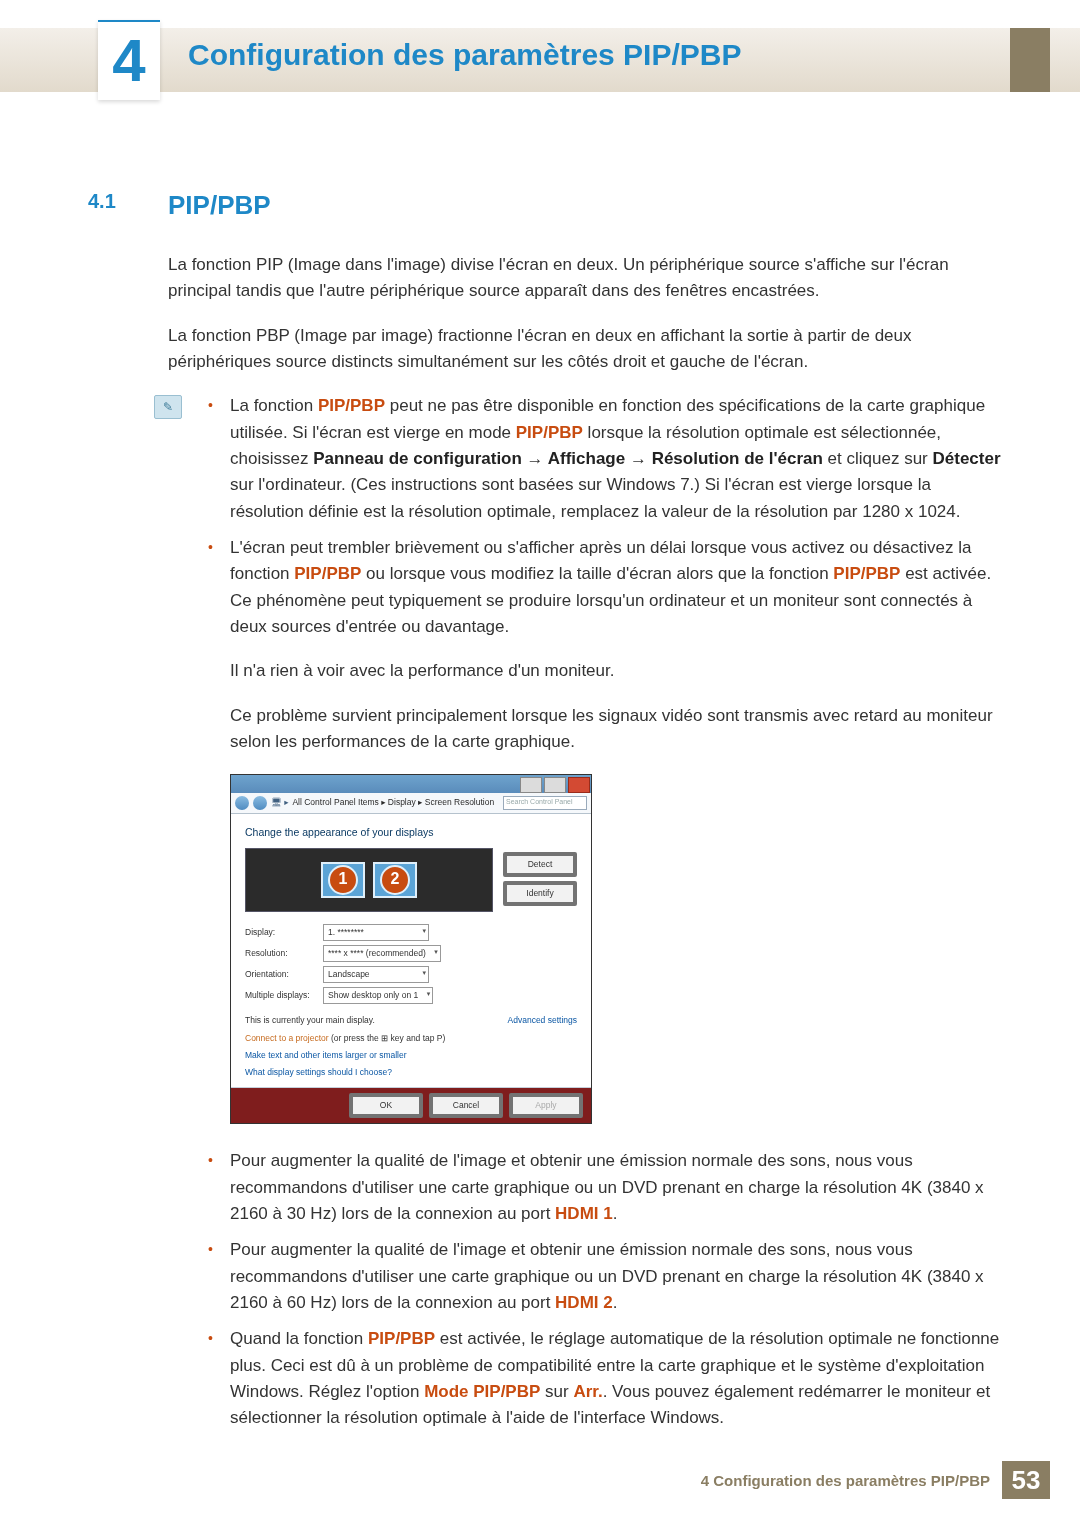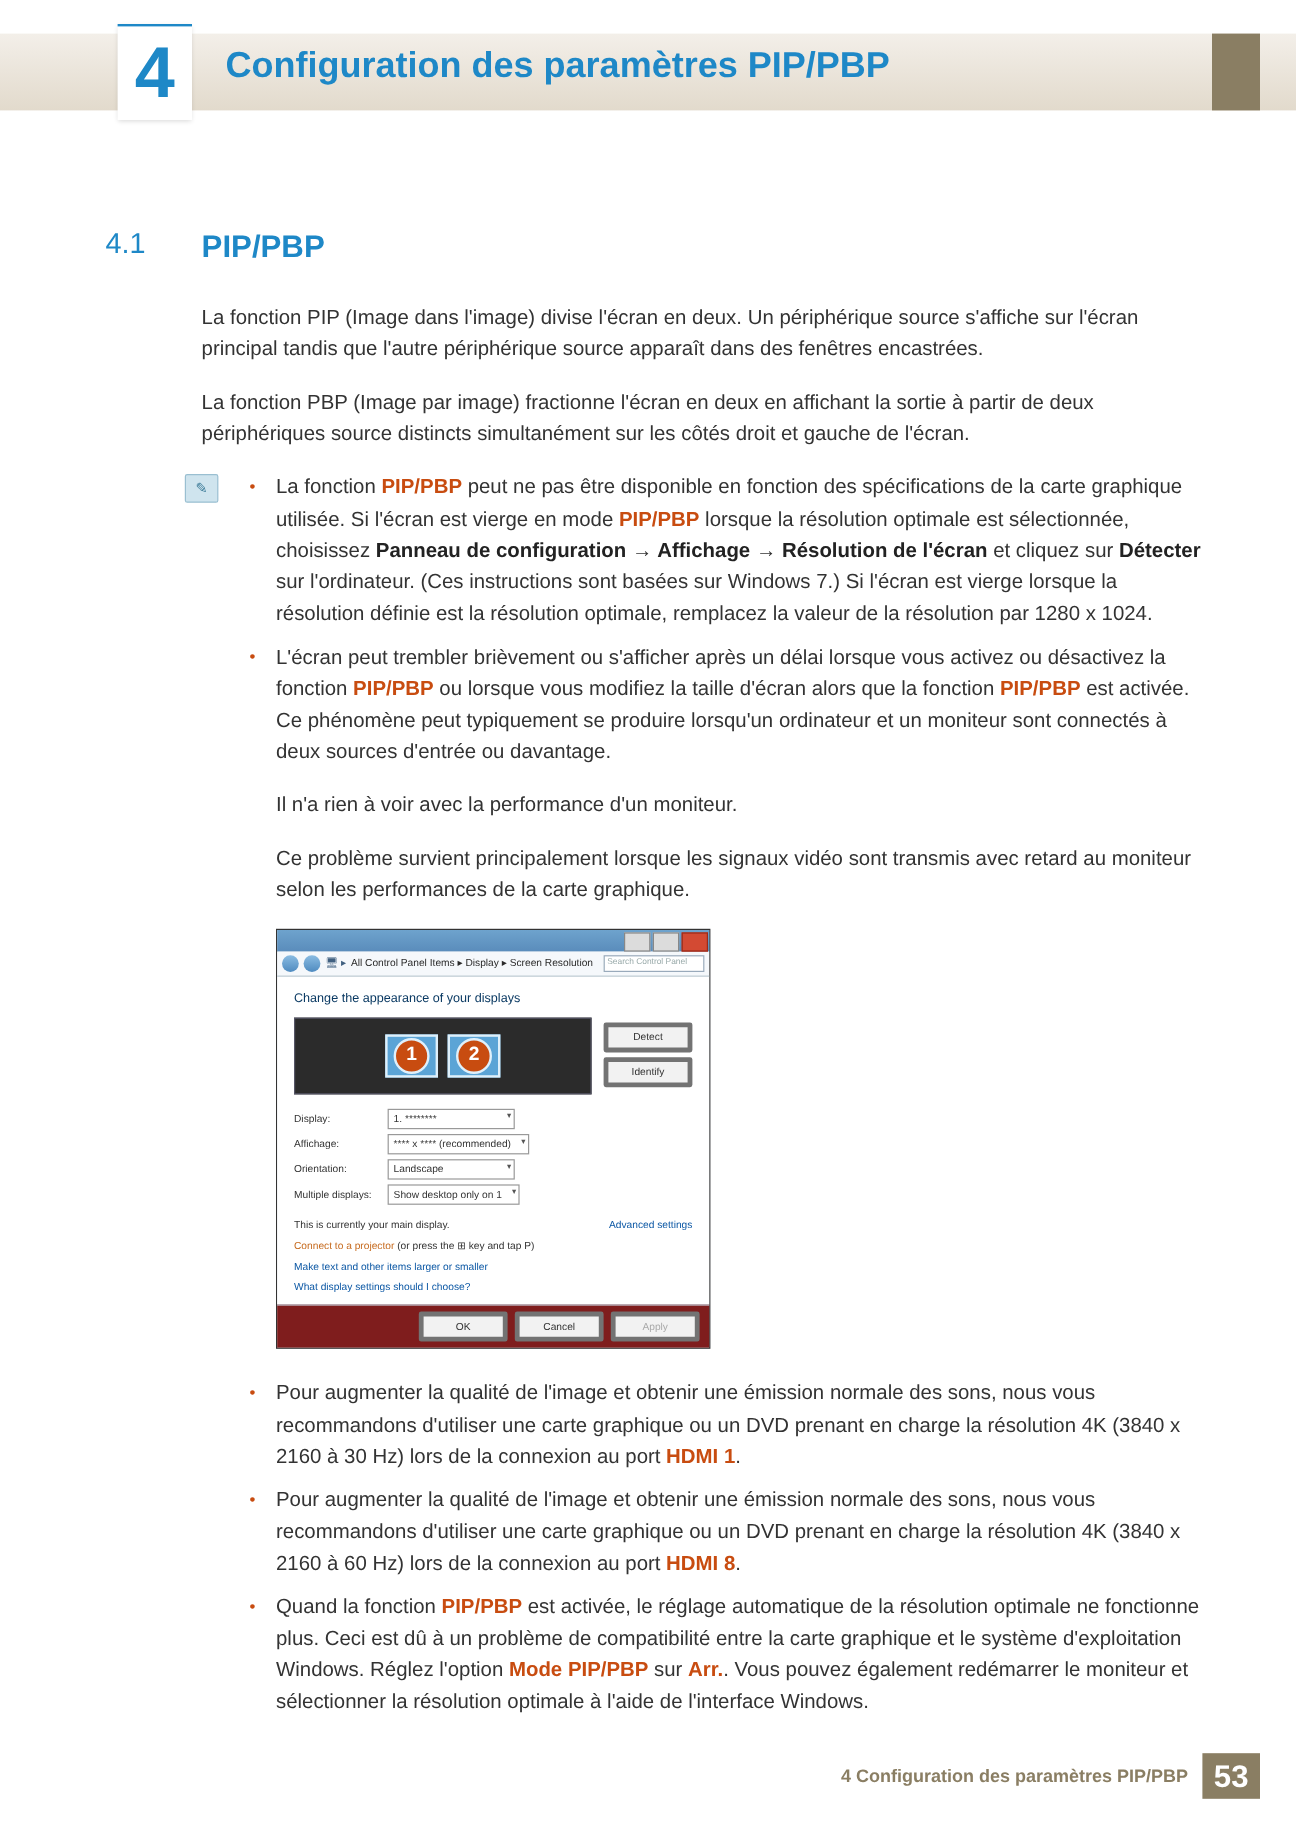--- a/index.html
+++ b/index.html
@@ -57,22 +57,22 @@
     top: 38px;
     font-size: 30px;
     font-weight: bold;
     color: #1e88c7;
   }
 
   .section-num {
     position: absolute;
     left: 88px;
     top: 190px;
-    font-size: 24px;
-    font-weight: normal;
+    font-size: 20px;
+    font-weight: bold;
     color: #1e88c7;
   }
   .section-title {
     position: absolute;
     left: 168px;
     top: 190px;
     font-size: 26px;
     font-weight: bold;
     color: #1e88c7;
   }
@@ -320,21 +320,21 @@
                     <div class="gbtn">Detect</div>
                     <div class="gbtn">Identify</div>
                   </div>
                 </div>
                 <div class="form">
                   <div class="frow">
                       <span class="flabel">Display:</span>
                       <span class="fsel">1. ********</span>
                     </div>
                   <div class="frow">
-                      <span class="flabel">Affichage:</span>
+                      <span class="flabel">Resolution:</span>
                       <span class="fsel">**** x **** (recommended)</span>
                     </div>
                   <div class="frow">
                       <span class="flabel">Orientation:</span>
                       <span class="fsel">Landscape</span>
                     </div>
                   <div class="frow">
                       <span class="flabel">Multiple displays:</span>
                       <span class="fsel">Show desktop only on 1</span>
                     </div>
@@ -353,21 +353,21 @@
                 <div class="gbtn" style="color:#aaa">Apply</div>
               </div>
             </div>
           </div>
         </li>
 
         <li>
           <span>Pour augmenter la qualité de l'image et obtenir une émission normale des sons, nous vous recommandons d'utiliser une carte graphique ou un DVD prenant en charge la résolution 4K (3840 x 2160 à 30 Hz) lors de la connexion au port </span><span class="em">HDMI 1</span><span>.</span>
         </li>
         <li>
-          <span>Pour augmenter la qualité de l'image et obtenir une émission normale des sons, nous vous recommandons d'utiliser une carte graphique ou un DVD prenant en charge la résolution 4K (3840 x 2160 à 60 Hz) lors de la connexion au port </span><span class="em">HDMI 8</span><span>.</span>
+          <span>Pour augmenter la qualité de l'image et obtenir une émission normale des sons, nous vous recommandons d'utiliser une carte graphique ou un DVD prenant en charge la résolution 4K (3840 x 2160 à 60 Hz) lors de la connexion au port </span><span class="em">HDMI 2</span><span>.</span>
         </li>
         <li>
           <span>Quand la fonction </span><span class="em">PIP/PBP</span><span> est activée, le réglage automatique de la résolution optimale ne fonctionne plus. Ceci est dû à un problème de compatibilité entre la carte graphique et le système d'exploitation Windows. Réglez l'option </span><span class="em">Mode PIP/PBP</span><span> sur </span><span class="em">Arr.</span><span>. Vous pouvez également redémarrer le moniteur et sélectionner la résolution optimale à l'aide de l'interface Windows.</span>
         </li>
       </ul>
     </div>
   </div>
 
   <div class="footer">
     <span class="footer-text">4 Configuration des paramètres PIP/PBP</span>

